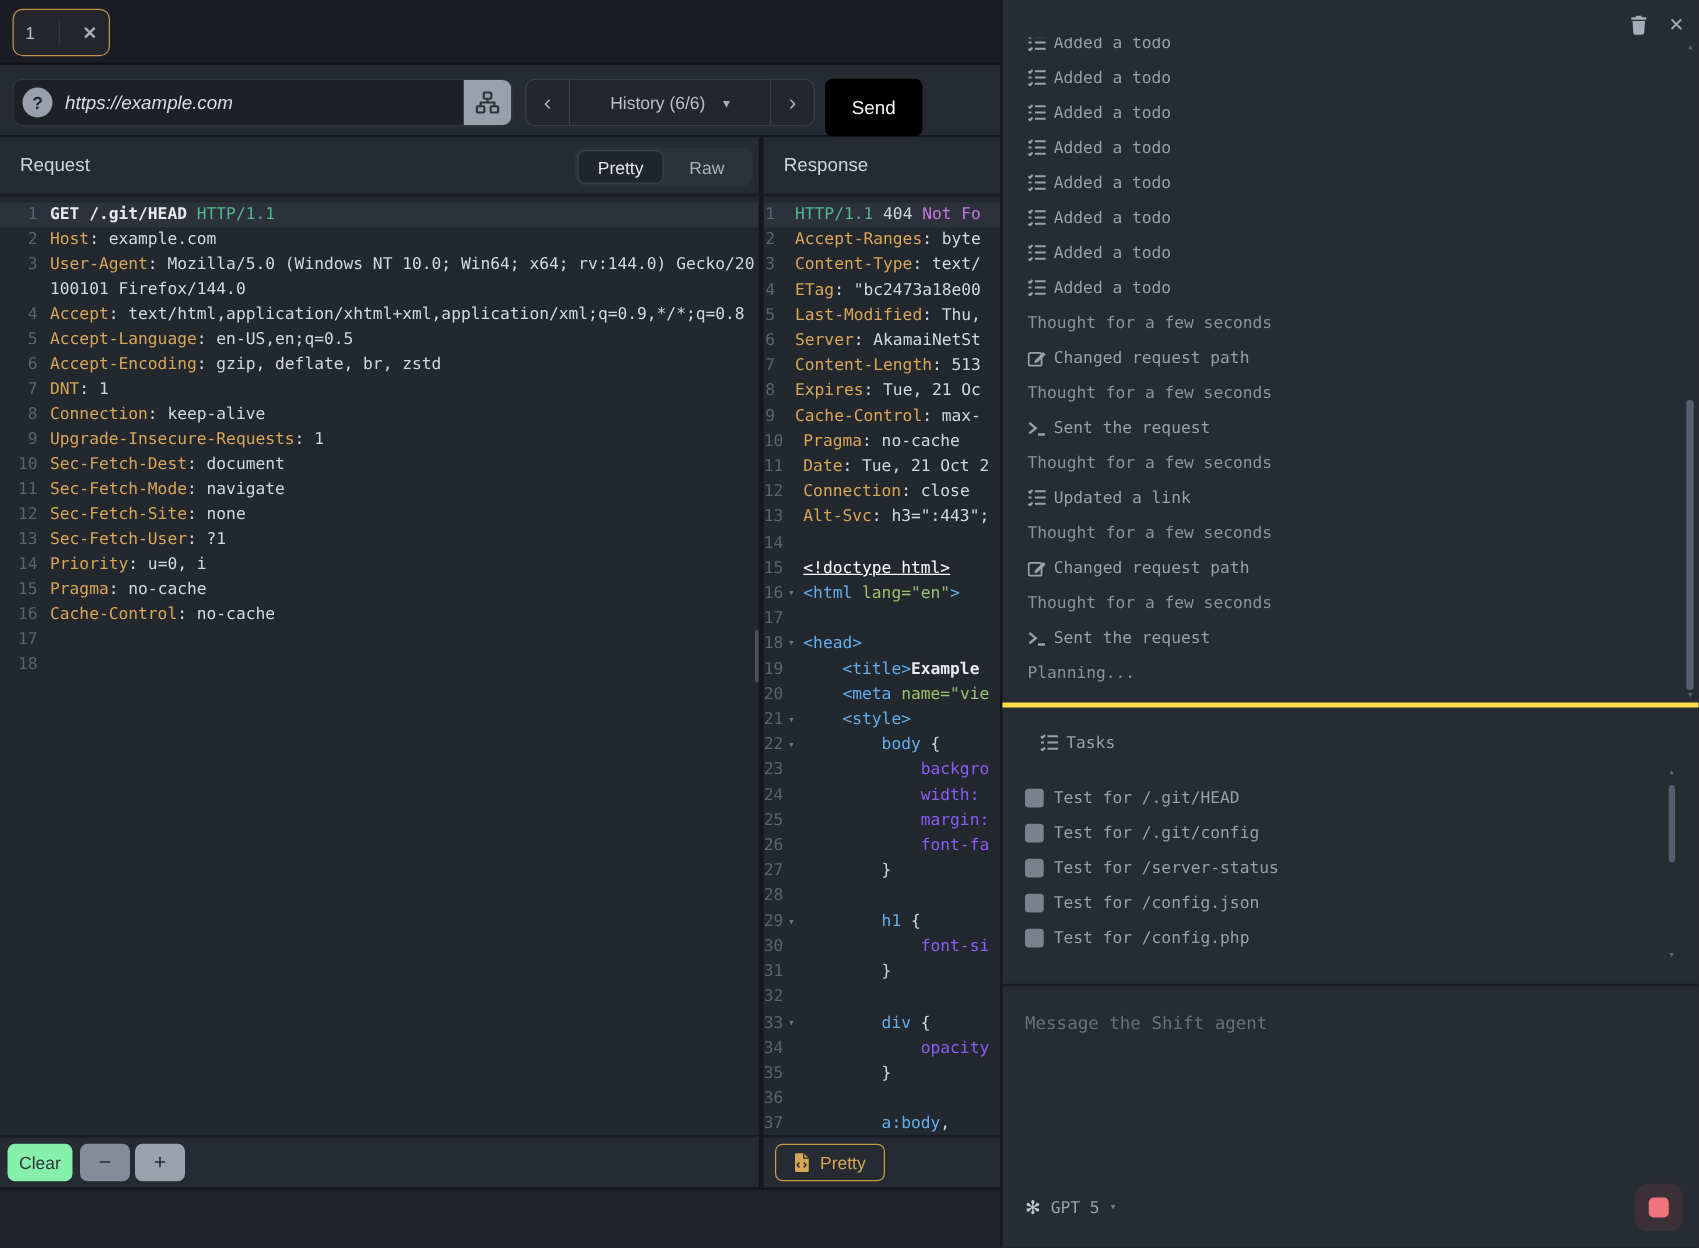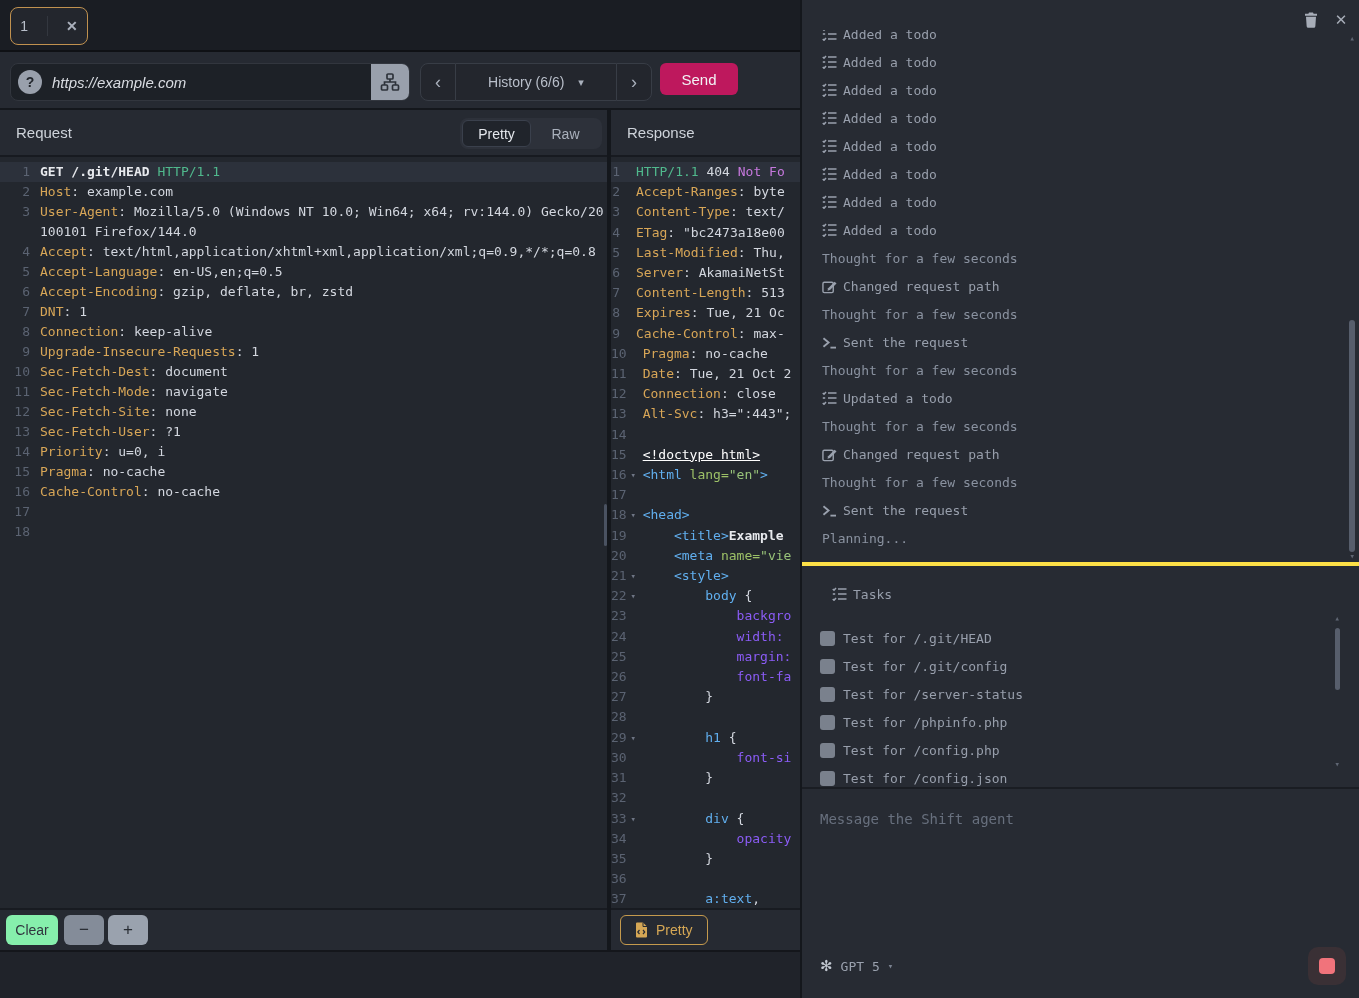--- a/index.html
+++ b/index.html
@@ -18,21 +18,21 @@
   .url-group { position:absolute; left:10px; top:11px; width:400px; height:38px; background:#1d2127; border:1px solid #32363e; border-radius:8px; display:flex; align-items:center; overflow:hidden; }
   .help-badge { flex:0 0 24px; height:24px; margin-left:7px; border-radius:50%; background:#99a0ac; color:#21252b; font-weight:bold; font-size:14px; display:flex; align-items:center; justify-content:center; }
   .url-input { flex:1; height:100%; background:transparent; border:none; outline:none; color:#d9dce2; font-size:15px; padding:0 10px; font-family:"Liberation Sans", sans-serif;font-style:italic; }
   .sitemap-btn { flex:0 0 38px; height:38px; background:#99a0ac; border:none; display:flex; align-items:center; justify-content:center; cursor:pointer; }
   .history-group { position:absolute; left:420px; top:11px; height:38px; display:flex; }
   .hist-btn { width:36px; height:38px; background:#23262d; border:1px solid #383d46; color:#a9b0bc; font-size:18px; display:flex; align-items:center; justify-content:center; cursor:pointer; }
   .hist-btn.prev { border-radius:8px 0 0 8px; }
   .hist-btn.next { border-radius:0 8px 8px 0; }
   .hist-main { width:160px; height:38px; background:#23262d; border:1px solid #383d46; border-left:none; border-right:none; color:#b9bfca; font-size:14px; display:flex; align-items:center; justify-content:center; gap:14px; cursor:pointer; }
   .hist-caret { font-size:11px; color:#a9b0bc; }
-  .send-btn { position:absolute; left:660px; top:11px; width:78px; height:32px; background:#be185d; border:none; border-radius:6px; color:#f2f3f5; font-size:15px; cursor:pointer; }
+  .send-btn { position:absolute; left:660px; top:11px; width:78px; height:46px; background:#000000; border:none; border-radius:6px; color:#f2f3f5; font-size:15px; cursor:pointer; }
 
   .main { position:absolute; left:0; top:110px; width:100%; height:840px; }
   .panel { position:absolute; top:0; height:100%; background:#23272e; }
   .request-panel { left:0; width:607px; }
   .response-panel { left:611px; width:189px; }
   .vsplit { position:absolute; left:607px; top:0; width:4px; height:100%; background:#14171c; }
 
   .panel-header { position:absolute; left:0; top:0; width:100%; height:47px; background:#262a32; border-bottom:2px solid #171a20; display:flex; align-items:center; }
   .panel-title { color:#ced3da; font-size:15px; margin-left:16px; }
   .seg { position:absolute; right:5px; top:8px; height:31px; background:#2d313a; border-radius:8px; padding:2px; display:flex; }
@@ -563,21 +563,21 @@
               <span class="lnum">36</span>
               <span class="fold"></span>
             </span>
             <span class="lcontent"></span>
           </div>
           <div class="code-line">
             <span class="gutter">
               <span class="lnum">37</span>
               <span class="fold"></span>
             </span>
-            <span class="lcontent"><span class="tk-pad">        </span><span class="tk-sel">a</span><span class="tk-tag">:text</span><span class="tk-plain">,</span></span>
+            <span class="lcontent"><span class="tk-pad">        </span><span class="tk-sel">a</span><span class="tk-tag">:body</span><span class="tk-plain">,</span></span>
           </div>
         </div>
       <div class="panel-footer">
         <button class="pretty-btn">
           <span>
             <svg width="13" height="16" viewBox="0 0 13 16">
               <path d="M2 0.5h6l4 4V14.5a1 1 0 0 1-1 1H2a1 1 0 0 1-1-1V1.5a1 1 0 0 1 1-1z" fill="#d5a755"></path>
               <path d="M8 0.5V4.5h4" fill="none" stroke="#262a32" stroke-width="1"></path>
               <path d="M4.5 8l-1.7 2 1.7 2M8 8l1.7 2-1.7 2" fill="none" stroke="#262a32" stroke-width="1.2"></path>
             </svg>
@@ -721,21 +721,21 @@
         </div>
         <div class="tl-item">
           <span class="tl-icon">
             <svg width="15" height="14" viewBox="0 0 15 14" stroke="#9aa1ae" fill="none" stroke-width="1.6">
               <path d="M6 2h8.5M6 7h8.5M6 12h8.5"></path>
               <path d="M0.8 2l1.2 1.2L4 1"></path>
               <path d="M0.8 12l1.2 1.2L4 11"></path>
               <path d="M0.8 7h2.4"></path>
             </svg>
           </span>
-          <span class="tl-text">Updated a todo</span>
+          <span class="tl-text">Updated a link</span>
         </div>
         <div class="tl-item noicon">
           <span class="tl-text">Thought for a few seconds</span>
         </div>
         <div class="tl-item">
           <span class="tl-icon">
             <svg width="15" height="15" viewBox="0 0 16 16" fill="none">
               <rect x="1" y="3.5" width="11" height="11" rx="1.5" stroke="#9aa1ae" stroke-width="1.5"></rect>
               <path d="M6.5 9.8l7-7 2 2-7 7-2.6.6z" fill="#9aa1ae"></path>
             </svg>
@@ -783,29 +783,25 @@
         <div class="task-item">
           <span class="task-checkbox"></span>
           <span class="task-label">Test for /.git/config</span>
         </div>
         <div class="task-item">
           <span class="task-checkbox"></span>
           <span class="task-label">Test for /server-status</span>
         </div>
         <div class="task-item">
           <span class="task-checkbox"></span>
-          <span class="task-label">Test for /phpinfo.php</span>
+          <span class="task-label">Test for /config.json</span>
         </div>
         <div class="task-item">
           <span class="task-checkbox"></span>
           <span class="task-label">Test for /config.php</span>
-        </div>
-        <div class="task-item">
-          <span class="task-checkbox"></span>
-          <span class="task-label">Test for /config.json</span>
         </div>
       </div>
     <span class="scroll-arrow tk-scroll-up">▴</span>
     <div class="tk-scroll-thumb"></div>
     <span class="scroll-arrow tk-scroll-down">▾</span>
   </div>
 
   <div class="composer-section">
     <div class="composer">
       <div class="composer-placeholder">Message the Shift agent</div>

